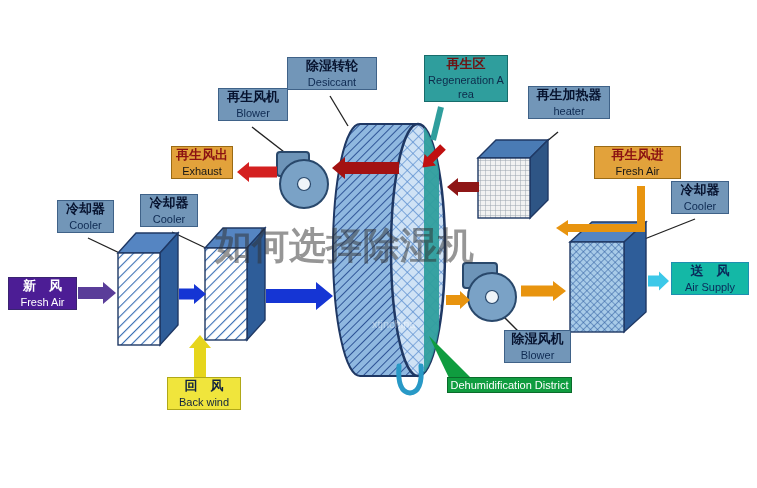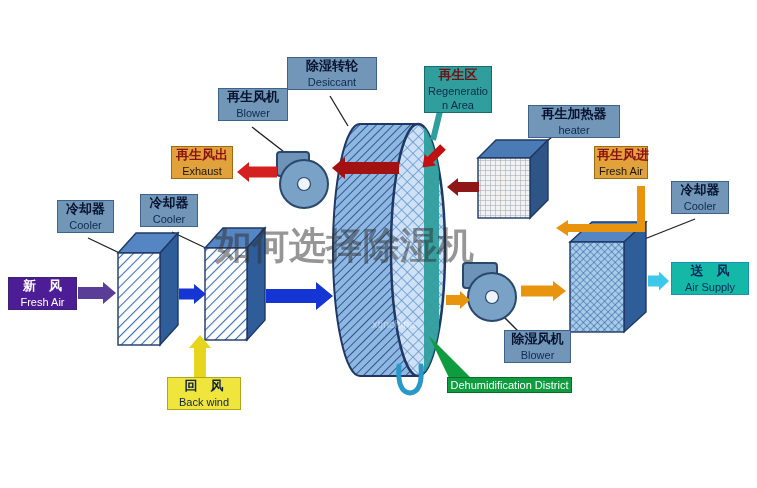--- a/index.html
+++ b/index.html
@@ -140,41 +140,41 @@
   <path d="M 399,366 Q 397,392 410,393 Q 423,392 421,366" fill="none" stroke="#2899c6" stroke-width="5" stroke-linecap="round"></path>
 
   <text x="372" y="328" font-size="11" fill="#ffffff" opacity="0.45">xtjnchina</text>
 </svg>
 
 <div class="lbl blue" style="left:287px;top:57px;width:90px">
   <div class="zh">除湿转轮</div>
   <div class="en">Desiccant</div>
 </div>
 
-<div class="lbl teal brk" style="left:424px;top:66px;width:68px">
+<div class="lbl teal brk" style="left:424px;top:55px;width:84px">
   <div class="zh">再生区</div>
   <div class="en">Regeneration Area</div>
 </div>
 
 <div class="lbl blue" style="left:218px;top:88px;width:70px">
   <div class="zh">再生风机</div>
   <div class="en">Blower</div>
 </div>
 
-<div class="lbl blue" style="left:528px;top:105px;width:92px">
+<div class="lbl blue" style="left:528px;top:86px;width:82px">
   <div class="zh">再生加热器</div>
   <div class="en">heater</div>
 </div>
 
 <div class="lbl orange" style="left:171px;top:146px;width:62px">
   <div class="zh">再生风出</div>
   <div class="en">Exhaust</div>
 </div>
 
-<div class="lbl orange" style="left:594px;top:146px;width:54px">
+<div class="lbl orange" style="left:594px;top:146px;width:87px">
   <div class="zh">再生风进</div>
   <div class="en">Fresh Air</div>
 </div>
 
 <div class="lbl blue" style="left:57px;top:200px;width:57px">
   <div class="zh">冷却器</div>
   <div class="en">Cooler</div>
 </div>
 
 <div class="lbl blue" style="left:140px;top:194px;width:58px">

